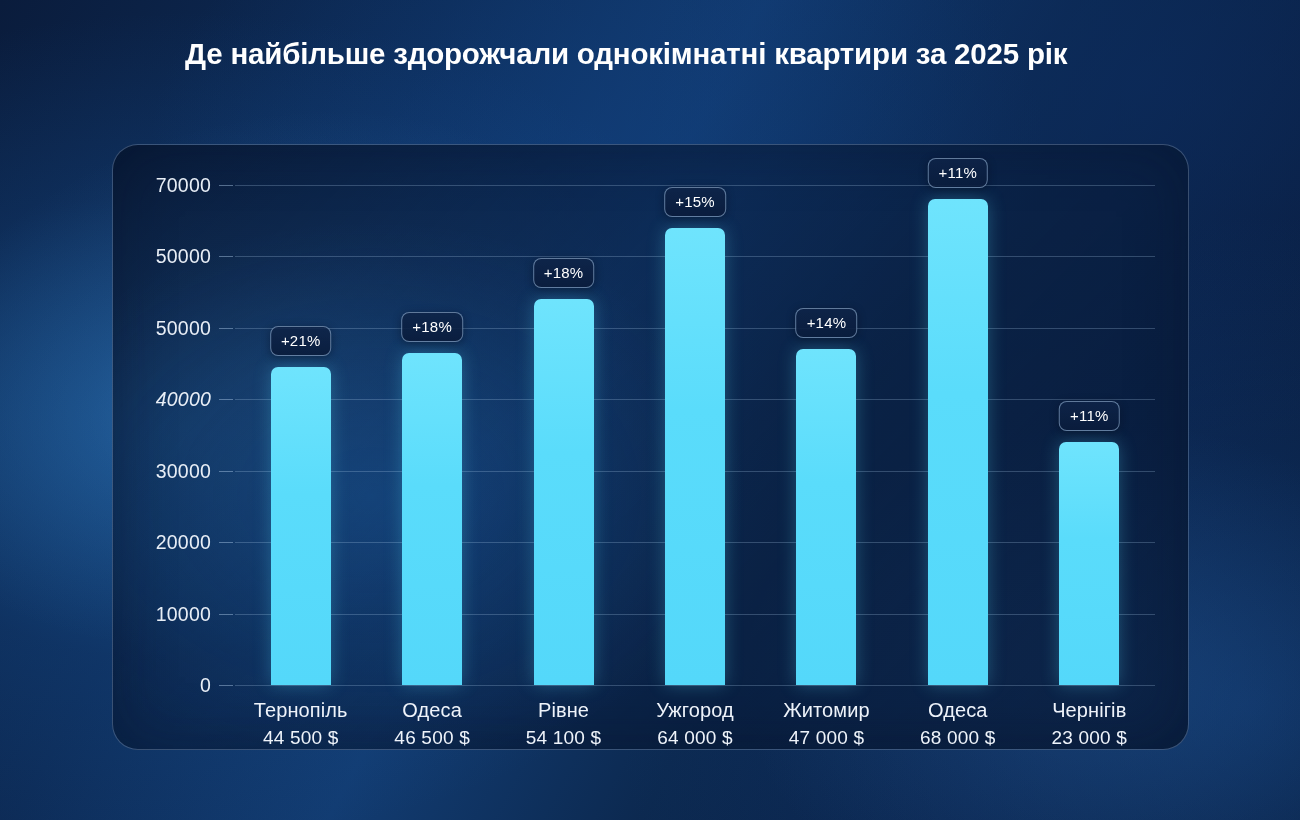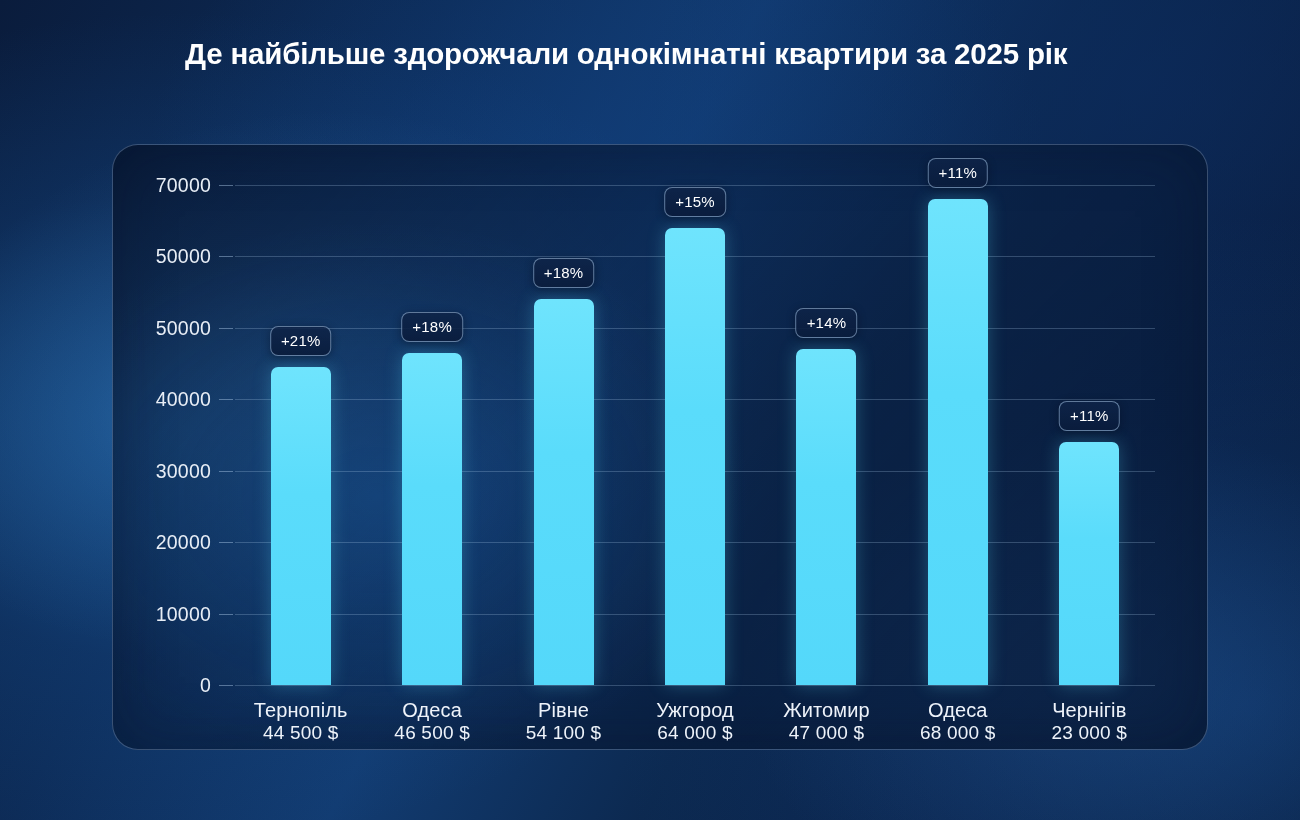--- a/index.html
+++ b/index.html
@@ -73,21 +73,20 @@
     position: absolute;
     left: 112px; top: 144px;
     width: 1075px; height: 604px;
     border-radius: 26px;
     border: 1px solid rgba(170,200,235,0.30);
     background:
       radial-gradient(520px 380px at 24% 58%, rgba(30,104,182,0.30) 0%, rgba(12,40,82,0.0) 72%),
       linear-gradient(135deg, rgba(8,22,48,0.72) 0%, rgba(10,32,66,0.58) 40%, rgba(8,24,52,0.72) 100%);
     box-shadow: inset 0 0 60px rgba(4,14,34,0.35);
     overflow: hidden;
-    padding-left: 19px;
   }
 
   
   .plot {
     position: absolute;
     left: 122px;   
     top: 40px;
     width: 920px;
     height: 500px;  
   }
@@ -142,20 +141,21 @@
     transform: translateX(-50%);
     text-align: center;
     white-space: nowrap;
   }
   .xcity {
     font-size: 20px;
     color: #eef3fa;
     letter-spacing: 0.1px;
   }
   .xprice {
+    margin-top: 5px;
     font-size: 19px;
     color: #eef3fa;
     letter-spacing: 0.2px;
   }
 
   .footnote {
     position: absolute;
     left: 0; top: 762px;
     width: 1300px;
     text-align: center;
@@ -191,21 +191,21 @@
           <div class="gridline" style="top: 500px;"></div>
         </div>
       <div id="yaxis">
           <div class="ydash" style="top: 0px; left: -16px;"></div>
           <div class="ylabel" style="top: 0px; left: -120px;">70000</div>
           <div class="ydash" style="top: 71.4286px; left: -16px;"></div>
           <div class="ylabel" style="top: 71.4286px; left: -120px;">50000</div>
           <div class="ydash" style="top: 142.857px; left: -16px;"></div>
           <div class="ylabel" style="top: 142.857px; left: -120px;">50000</div>
           <div class="ydash" style="top: 214.286px; left: -16px;"></div>
-          <div class="ylabel" style="top: 214.286px; left: -120px;">40000</div>
+          <div class="ylabel" style="top: 214.286px; left: -120px; font-style: italic;">40000</div>
           <div class="ydash" style="top: 285.714px; left: -16px;"></div>
           <div class="ylabel" style="top: 285.714px; left: -120px;">30000</div>
           <div class="ydash" style="top: 357.143px; left: -16px;"></div>
           <div class="ylabel" style="top: 357.143px; left: -120px;">20000</div>
           <div class="ydash" style="top: 428.571px; left: -16px;"></div>
           <div class="ylabel" style="top: 428.571px; left: -120px;">10000</div>
           <div class="ydash" style="top: 500px; left: -16px;"></div>
           <div class="ylabel" style="top: 500px; left: -120px;">0</div>
         </div>
 

